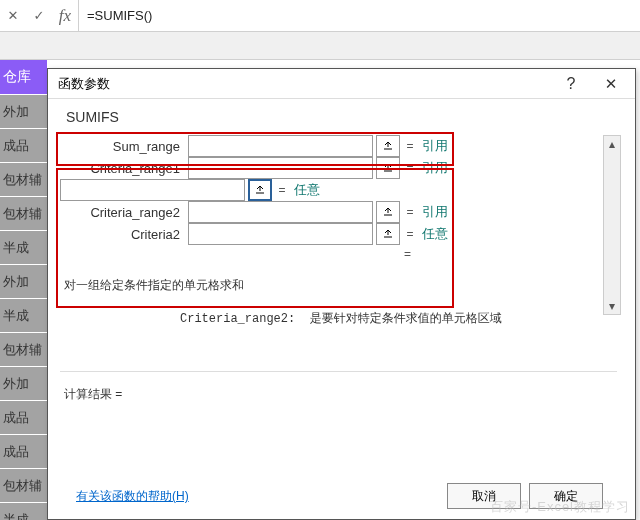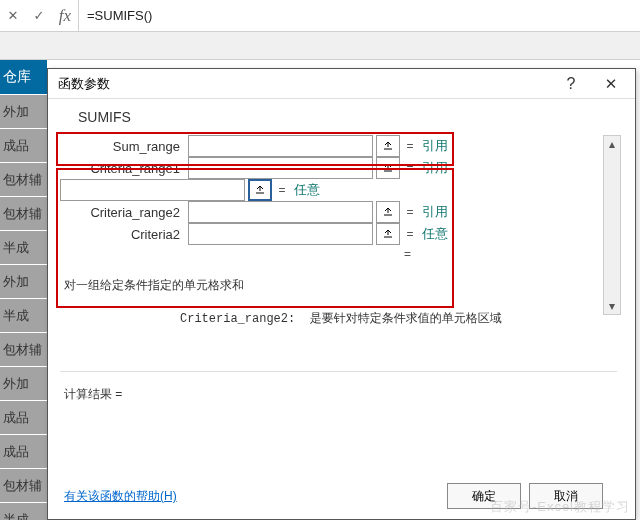--- a/index.html
+++ b/index.html
@@ -7,32 +7,32 @@
   
   
   .formula-bar { display: flex; align-items: center; height: 32px; border-bottom: 1px solid #d0d0d0; background: #fff; }
   .fb-cancel, .fb-confirm, .fb-fx { width: 26px; height: 100%; display: flex; align-items: center; justify-content: center; color: #666; font-size: 13px; cursor: pointer; }
   .fb-fx { font-style: italic; font-family: "Times New Roman", serif; font-size: 17px; }
   .fb-formula { flex: 1; padding: 4px 8px; font-size: 13px; color: #222; border-left: 1px solid #d0d0d0; height: 100%; display: flex; align-items: center; }
   .fb-spacer { height: 28px; background: #f0f0f0; border-bottom: 1px solid #d0d0d0; }
   
   
   .sidebar { position: absolute; left: 0; top: 60px; width: 47px; }
-  .side-header { background: #0369a1; color: #fff; padding: 8px 3px; font-size: 14px; text-align: left; border-bottom: 1px solid #fff; }
+  .side-header { background: #8b5cf6; color: #fff; padding: 8px 3px; font-size: 14px; text-align: left; border-bottom: 1px solid #fff; }
   .side-cell { background: #a3a3a3; color: #333; padding: 6px 3px; font-size: 13px; text-align: left; border-bottom: 1px solid #fff; height: 34px; display: flex; align-items: center; overflow: hidden; white-space: nowrap; }
   
   
   .dialog { position: absolute; left: 47px; top: 68px; right: 4px; bottom: 0; background: #fff; border: 1px solid #555; box-shadow: 2px 2px 6px rgba(0,0,0,0.2); }
   .dlg-title { display: flex; align-items: center; height: 30px; border-bottom: 1px solid #ddd; padding: 0 4px 0 10px; font-size: 13px; }
   .dlg-title-text { flex: 1; }
   .dlg-help { width: 40px; text-align: center; font-size: 16px; color: #333; cursor: pointer; }
   .dlg-close { width: 40px; text-align: center; font-size: 15px; color: #333; cursor: pointer; }
   
   .dlg-body { padding: 10px 18px 10px 12px; position: relative; }
-  .func-name { font-size: 14px; color: #333; margin-bottom: 10px; padding-left: 6px; margin-left: 12px; }
+  .func-name { font-size: 14px; color: #333; margin-bottom: 10px; padding-left: 6px; }
   
   .args-area { position: relative; display: flex; }
   .args-table { flex: 1; }
   .arg-row { display: flex; align-items: center; height: 22px; }
   .arg-label { width: 128px; text-align: right; padding-right: 8px; font-size: 13px; color: #333; }
   .arg-input { width: 185px; height: 22px; border: 1px solid #999; padding: 2px 4px; font-size: 12px; }
   .arg-pick { width: 24px; height: 22px; border: 1px solid #999; background: #fff; margin-left: 3px; display: flex; align-items: center; justify-content: center; cursor: pointer; }
   .arg-pick.active { border: 2px solid #2a6099; }
   .arg-pick svg { width: 10px; height: 10px; }
   .arg-eq { width: 20px; text-align: center; color: #555; }
@@ -44,21 +44,21 @@
   .red-box1 { position: absolute; border: 2px solid #c00; left: 56px; top: 132px; width: 398px; height: 34px; pointer-events: none; }
   .red-box2 { position: absolute; border: 2px solid #c00; left: 56px; top: 168px; width: 398px; height: 140px; pointer-events: none; }
   
   .eq-standalone { padding-left: 344px; color: #555; margin-top: 2px; }
   .desc { color: #333; font-size: 12px; margin-top: 16px; padding-left: 4px; }
   .param-desc { margin-top: 16px; padding-left: 120px; font-size: 12px; color: #333; font-family: Liberation Mono, monospace; }
   .param-desc b { font-weight: normal; }
   
   .result-row { margin-top: 44px; font-size: 12px; color: #333; border-top: 1px solid #ddd; padding-top: 14px; padding-left: 4px; }
   
-  .dlg-footer { position: absolute; left: 0; right: 16px; bottom: 0; height: 46px; display: flex; align-items: center; padding: 0 16px; }
+  .dlg-footer { position: absolute; left: 0; right: 4px; bottom: 0; height: 46px; display: flex; align-items: center; padding: 0 28px; }
   .help-link { color: #0066cc; text-decoration: underline; font-size: 12px; cursor: pointer; }
   .spacer { flex: 1; }
   .btn { width: 74px; height: 26px; border: 1px solid #888; background: #f8f8f8; font-size: 12px; margin-left: 8px; cursor: pointer; }
   
   .watermark { position: absolute; right: 10px; bottom: 4px; color: #b8b8b8; font-size: 13px; letter-spacing: 1px; pointer-events: none; opacity: 0.55;}
 </style>
 </head>
 <body>
 
 <div class="formula-bar">
@@ -167,21 +167,21 @@
     <div class="desc">对一组给定条件指定的单元格求和</div>
     <div class="param-desc">
       <b>Criteria_range2:</b>&nbsp;&nbsp;<span>是要针对特定条件求值的单元格区域</span>
     </div>
     <div class="result-row">计算结果 =</div>
   </div>
 
   <div class="dlg-footer">
     <a class="help-link">有关该函数的帮助(H)</a>
     <div class="spacer"></div>
+    <button class="btn">取消</button>
     <button class="btn">确定</button>
-    <button class="btn">取消</button>
   </div>
 </div>
 
 <div class="red-box1"></div>
 <div class="red-box2"></div>
 
 <div class="watermark">百家号-Excel教程学习</div>
 
 </body></html>

